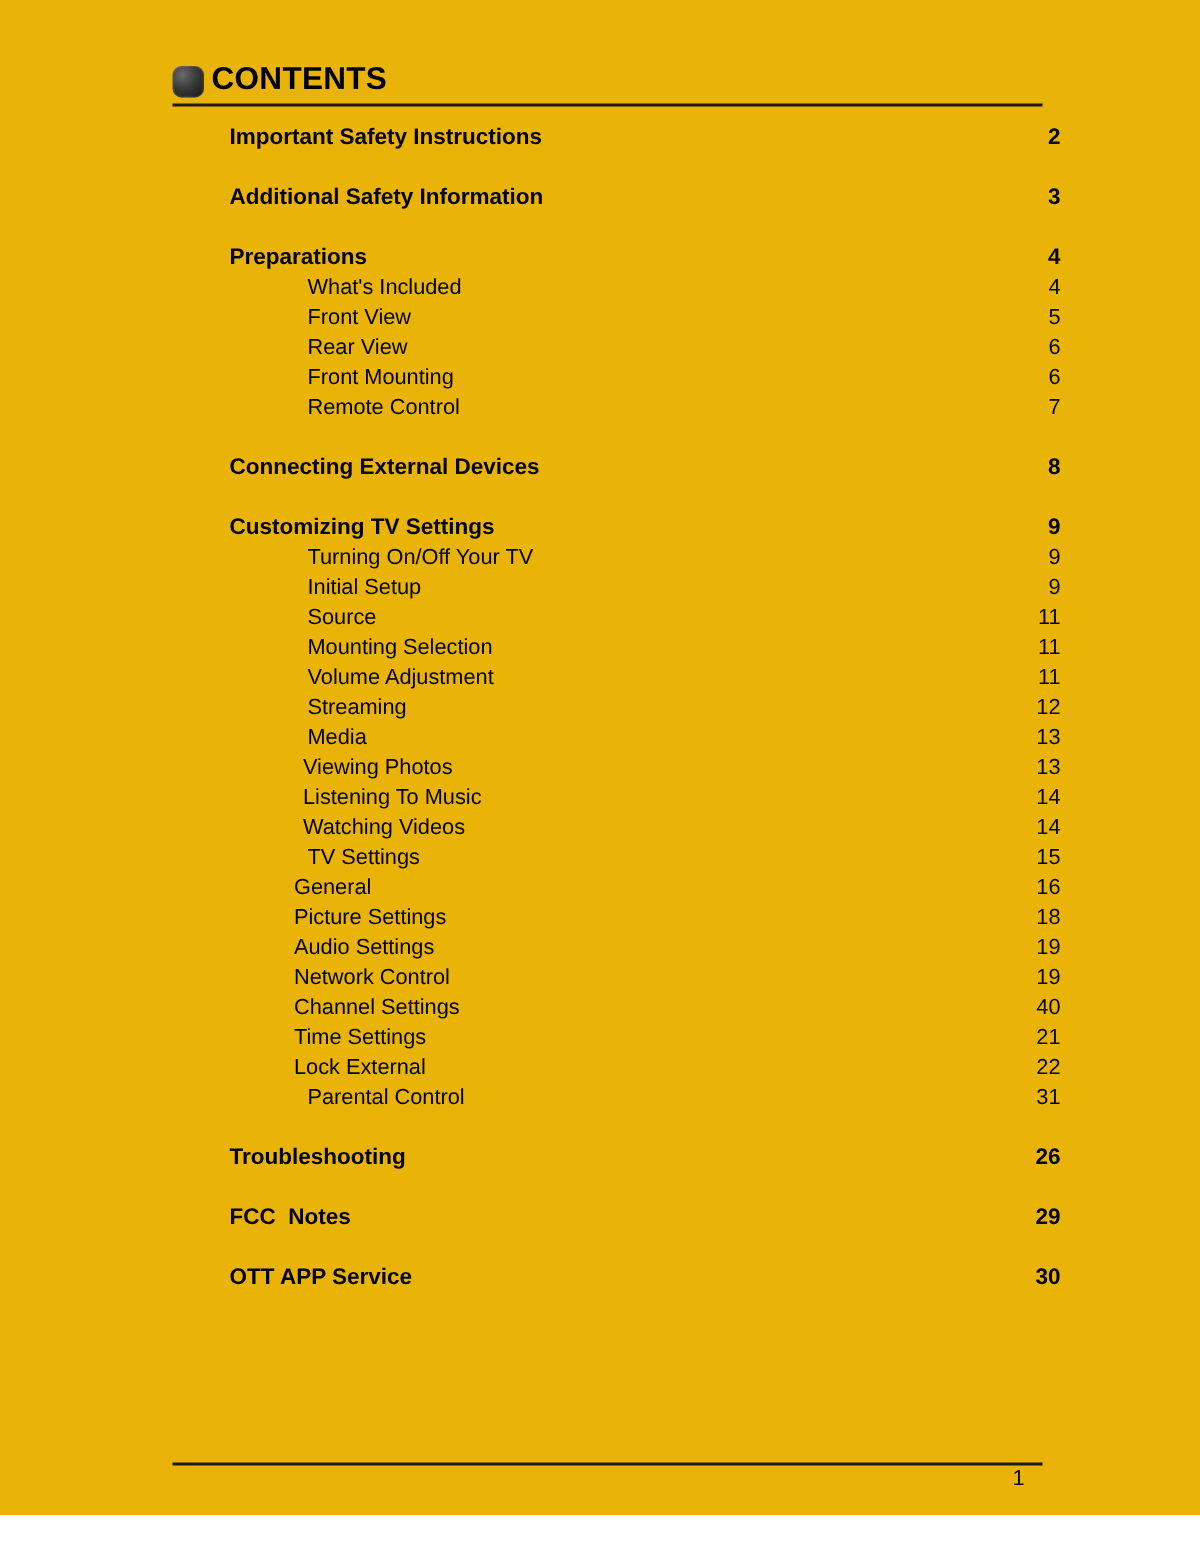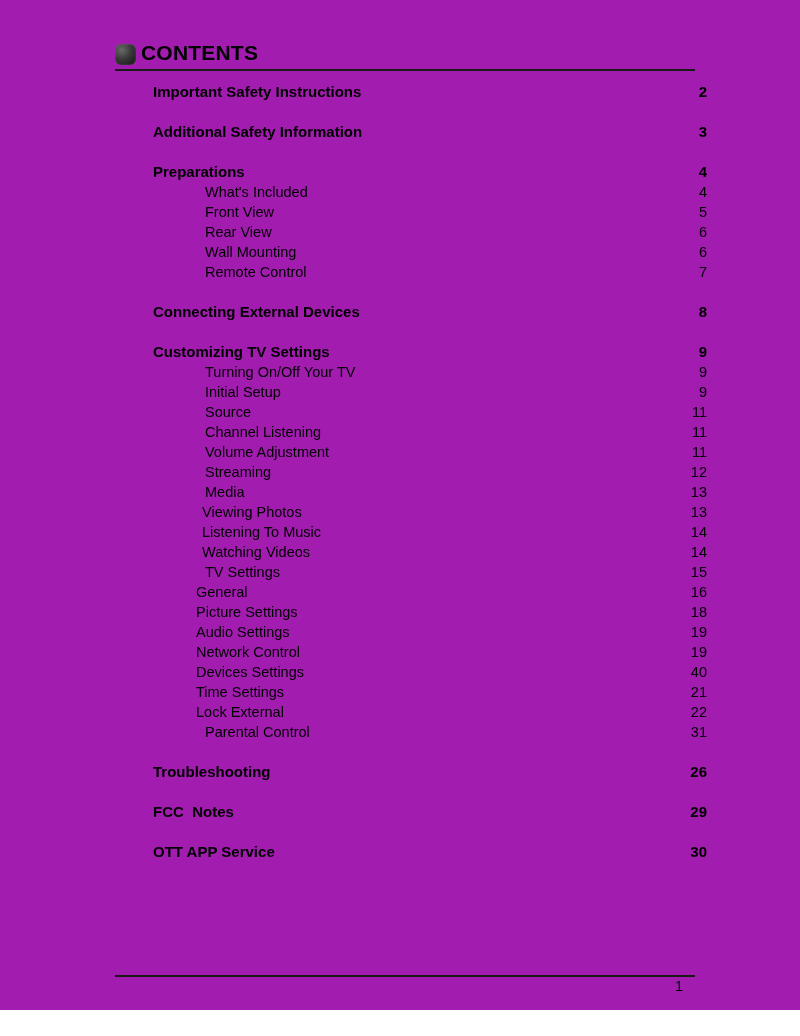--- a/index.html
+++ b/index.html
@@ -16,21 +16,21 @@
     color: #000000;
     overflow: hidden;
   }
 
   
   #page {
     position: absolute;
     left: 0; top: 0;
     width: 800px;
     height: 1010px;
-    background: #a21caf;
+    background: #eab308;
   }
 
   
   #header {
     position: absolute;
     left: 115px;
     top: 40px;
     width: 580px;
     height: 34px;
   }
@@ -174,21 +174,21 @@
       </div>
       <div class="toc-row lvl-1">
         <span class="toc-label">Front View</span>
         <span class="toc-page">5</span>
       </div>
       <div class="toc-row lvl-1">
         <span class="toc-label">Rear View</span>
         <span class="toc-page">6</span>
       </div>
       <div class="toc-row lvl-1">
-        <span class="toc-label">Wall Mounting</span>
+        <span class="toc-label">Front Mounting</span>
         <span class="toc-page">6</span>
       </div>
       <div class="toc-row lvl-1">
         <span class="toc-label">Remote Control</span>
         <span class="toc-page">7</span>
       </div>
       <div class="gap-lg"></div>
       <div class="toc-row lvl-0">
         <span class="toc-label">Connecting External Devices</span>
         <span class="toc-page">8</span>
@@ -204,21 +204,21 @@
       </div>
       <div class="toc-row lvl-1">
         <span class="toc-label">Initial Setup</span>
         <span class="toc-page">9</span>
       </div>
       <div class="toc-row lvl-1">
         <span class="toc-label">Source</span>
         <span class="toc-page">11</span>
       </div>
       <div class="toc-row lvl-1">
-        <span class="toc-label">Channel Listening</span>
+        <span class="toc-label">Mounting Selection</span>
         <span class="toc-page">11</span>
       </div>
       <div class="toc-row lvl-1">
         <span class="toc-label">Volume Adjustment</span>
         <span class="toc-page">11</span>
       </div>
       <div class="toc-row lvl-1">
         <span class="toc-label">Streaming</span>
         <span class="toc-page">12</span>
       </div>
@@ -252,21 +252,21 @@
       </div>
       <div class="toc-row lvl-2">
         <span class="toc-label">Audio Settings</span>
         <span class="toc-page">19</span>
       </div>
       <div class="toc-row lvl-2">
         <span class="toc-label">Network Control</span>
         <span class="toc-page">19</span>
       </div>
       <div class="toc-row lvl-2">
-        <span class="toc-label">Devices Settings</span>
+        <span class="toc-label">Channel Settings</span>
         <span class="toc-page">40</span>
       </div>
       <div class="toc-row lvl-2">
         <span class="toc-label">Time Settings</span>
         <span class="toc-page">21</span>
       </div>
       <div class="toc-row lvl-2">
         <span class="toc-label">Lock External</span>
         <span class="toc-page">22</span>
       </div>

